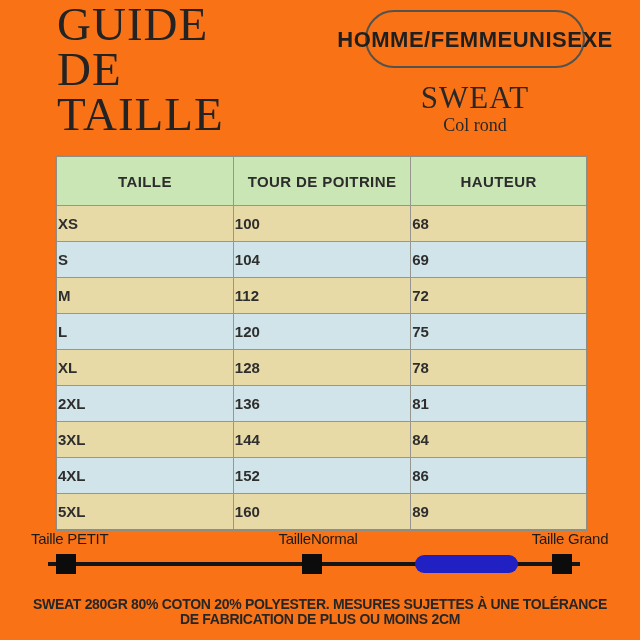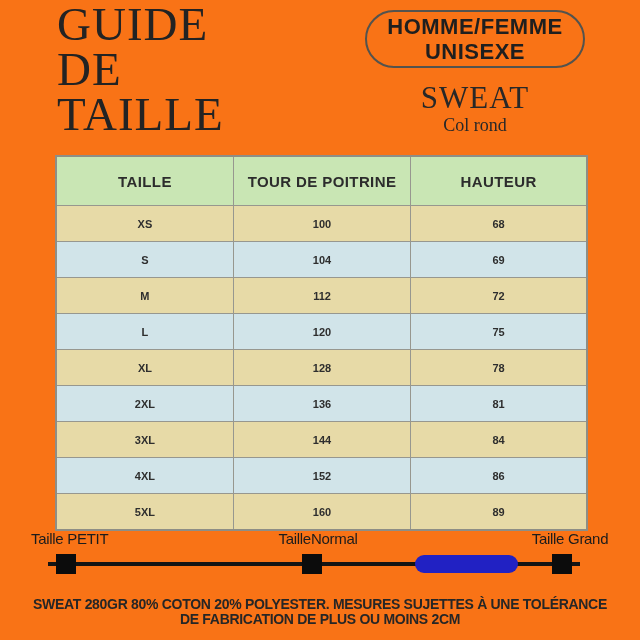--- a/index.html
+++ b/index.html
@@ -13,21 +13,21 @@
   
   .title{
     position:absolute;left:57px;top:2px;
     font-family:"Liberation Serif", serif;
     font-size:47px;line-height:45px;letter-spacing:1px;
     color:#232323;
   }
   .badge{
     position:absolute;left:365px;top:10px;width:220px;height:58px;
     box-sizing:border-box;border:2px solid #53534e;border-radius:30px;
-    display:flex;flex-direction:column;justify-content:center;align-items:center;
+    display:flex;flex-direction:row;justify-content:center;align-items:center;
     background:transparent;
   }
   .badge div{
     font-size:22px;font-weight:bold;line-height:25px;letter-spacing:.5px;color:#1f1f1f;
   }
   .product{
     position:absolute;left:355px;top:80px;width:240px;text-align:center;
     font-family:"Liberation Serif", serif;font-size:31px;letter-spacing:1px;color:#282828;
   }
   .subtitle{
@@ -39,22 +39,22 @@
     position:absolute;left:55px;top:155px;width:533px;
     border-collapse:collapse;table-layout:fixed;
     border:2px solid #8e8e86;
   }
   table.size th{
     height:46px;background:#c9e6b4;
     font-size:15px;font-weight:bold;letter-spacing:.4px;color:#2c2c2c;
     border:1px solid #97978f;text-align:center;
   }
   table.size td{
-    height:33px;font-size:11px;font-weight:bold;color:#2e2e2e;
-    border:1px solid #97978f;text-align:center;margin-top:12px;
+    height:33px;font-size:15px;font-weight:bold;color:#2e2e2e;
+    border:1px solid #97978f;text-align:left;margin-top:12px;
   }
   tr.tan td{background:#e7daa7;}
   tr.blue td{background:#d1e4e9;}
   
   .scale-label{
     position:absolute;top:530px;font-size:15px;color:#1c1c1c;letter-spacing:-0.3px;
   }
   .scale-label.left{left:31px;}
   .scale-label.center{left:250px;width:136px;text-align:center;}
   .scale-label.right{left:520px;width:100px;text-align:center;}

